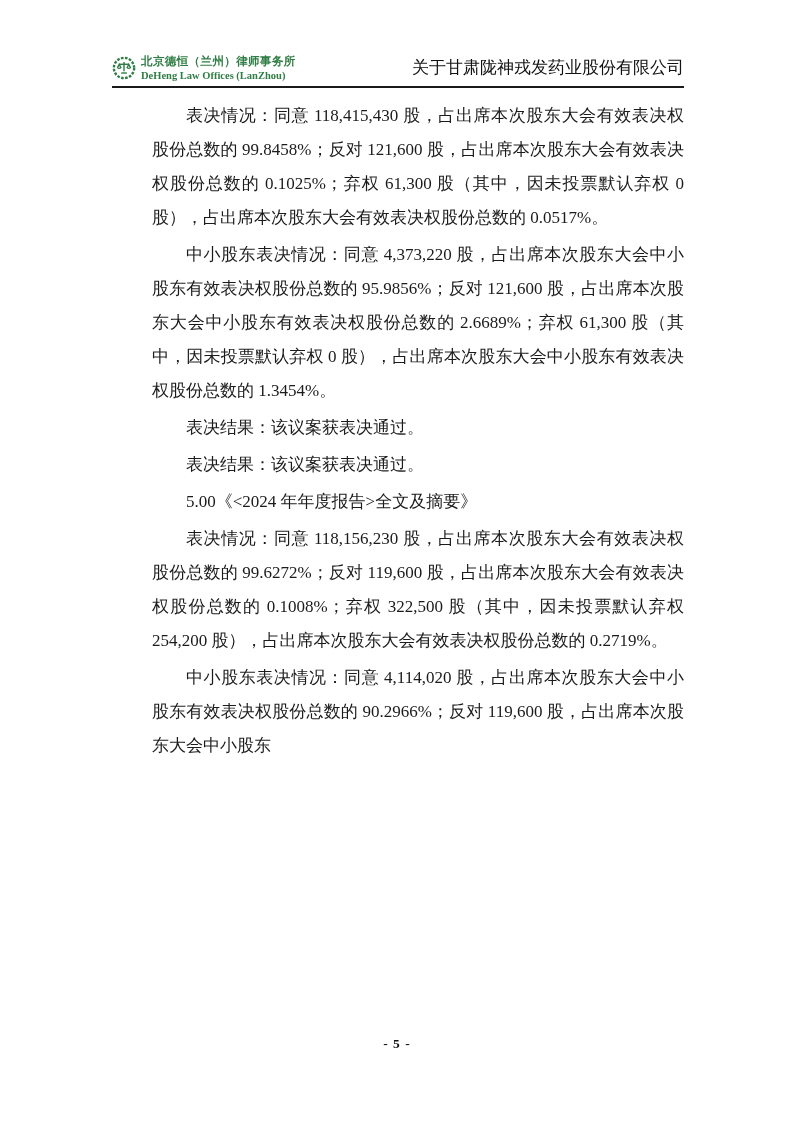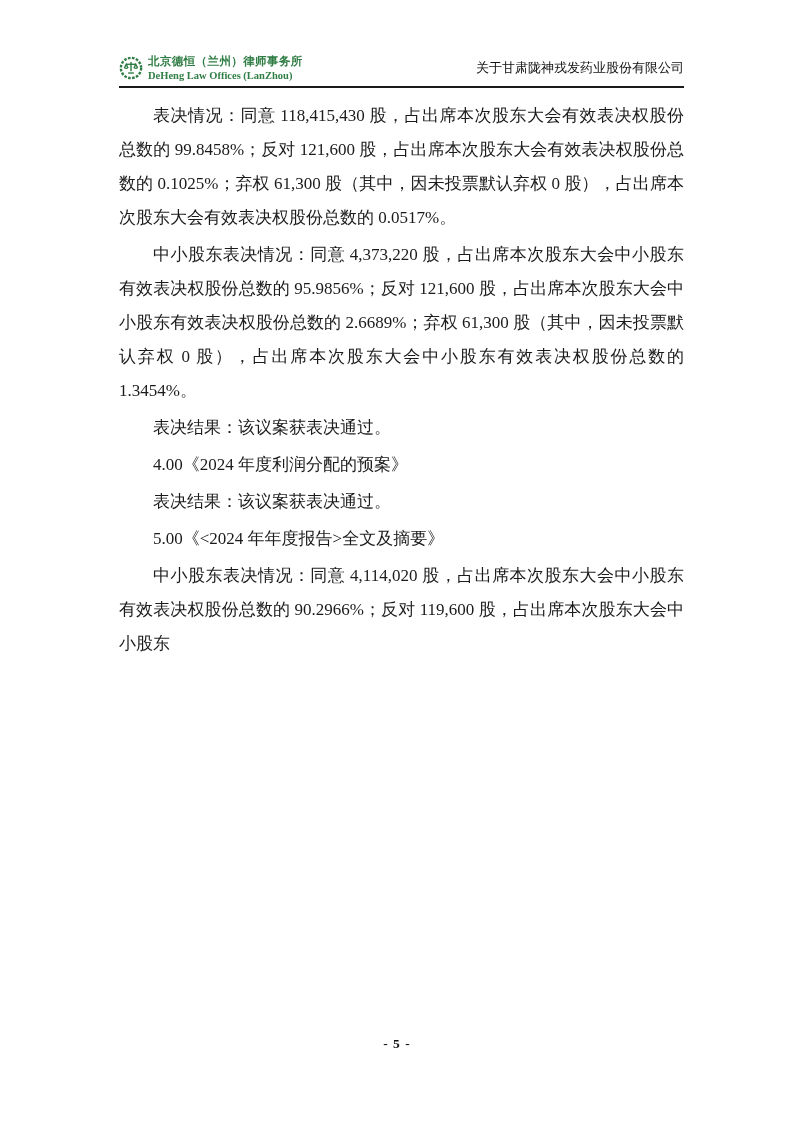--- a/index.html
+++ b/index.html
@@ -6,21 +6,20 @@
   html, body { background: #888; }
   .page {
     position: relative;
     width: 794px;
     height: 1122px;
     margin: 0 auto;
     background: #ffffff;
     overflow: hidden;
     font-family: "Liberation Serif", "DejaVu Serif", serif;
     color: #1b1b1b;
-    padding-left: 7px;
   }
   .page-inner {
     padding: 52px 110px 0 112px;
   }
   
   .hdr {
     display: flex;
     justify-content: space-between;
     align-items: flex-start;
   }
@@ -43,41 +42,42 @@
   }
   .brand-en {
     font-family: Liberation Serif, serif;
     font-size: 10.5px;
     font-weight: bold;
     color: #2f7d44;
     white-space: nowrap;
   }
   .doc-title {
     text-align: right;
-    font-size: 13px;
+    font-size: 17px;
     line-height: 20px;
     color: #111;
     padding-top: 6px;
     white-space: nowrap;
   }
   .header-rule {
     margin-top: 5px;
     border-bottom: 2.5px solid #1a1a1a;
   }
   
   .body-text {
     margin-top: 11px;
     font-size: 17px;
     line-height: 34px;
     text-align: justify;
     text-justify: inter-character;
   }
   .body-text p {
     text-indent: 2em;
     margin-bottom: 3px;
+    margin-left: 40px;
   }
   
   .footer {
     position: absolute;
     left: 0;
     right: 0;
     bottom: 70px;
     text-align: center;
     font-size: 13.5px;
     font-weight: bold;
@@ -114,23 +114,23 @@
         <div>关于甘肃陇神戎发药业股份有限公司</div>
       </div>
     </header>
 
     <div class="header-rule"></div>
 
     <main class="body-text">
       <p>表决情况：同意 118,415,430 股，占出席本次股东大会有效表决权股份总数的 99.8458%；反对 121,600 股，占出席本次股东大会有效表决权股份总数的 0.1025%；弃权 61,300 股（其中，因未投票默认弃权 0 股），占出席本次股东大会有效表决权股份总数的 0.0517%。</p>
       <p>中小股东表决情况：同意 4,373,220 股，占出席本次股东大会中小股东有效表决权股份总数的 95.9856%；反对 121,600 股，占出席本次股东大会中小股东有效表决权股份总数的 2.6689%；弃权 61,300 股（其中，因未投票默认弃权 0 股），占出席本次股东大会中小股东有效表决权股份总数的 1.3454%。</p>
       <p>表决结果：该议案获表决通过。</p>
-      <p>4.00《2024 年度利润分配的预案》</p>
       <p>表决结果：该议案获表决通过。</p>
       <p>5.00《&lt;2024 年年度报告&gt;全文及摘要》</p>
+      <p>表决情况：同意 118,156,230 股，占出席本次股东大会有效表决权股份总数的 99.6272%；反对 119,600 股，占出席本次股东大会有效表决权股份总数的 0.1008%；弃权 322,500 股（其中，因未投票默认弃权 254,200 股），占出席本次股东大会有效表决权股份总数的 0.2719%。</p>
       <p>中小股东表决情况：同意 4,114,020 股，占出席本次股东大会中小股东有效表决权股份总数的 90.2966%；反对 119,600 股，占出席本次股东大会中小股东</p>
     </main>
 
   </div>
 
   <footer class="footer">
     <span>- 5 -</span>
   </footer>
 </div>
 

